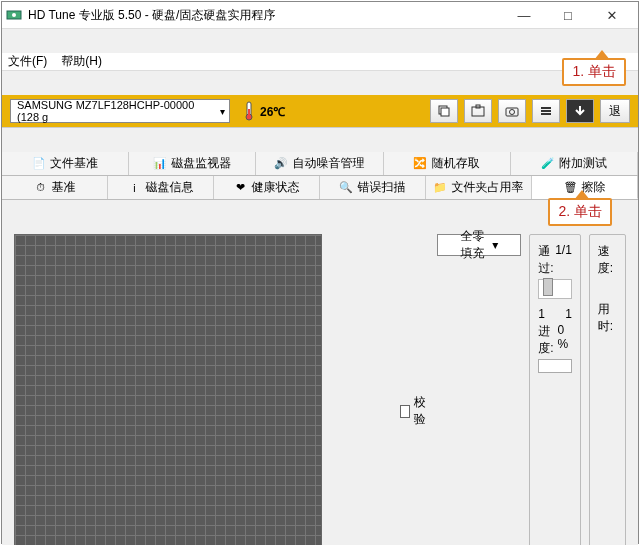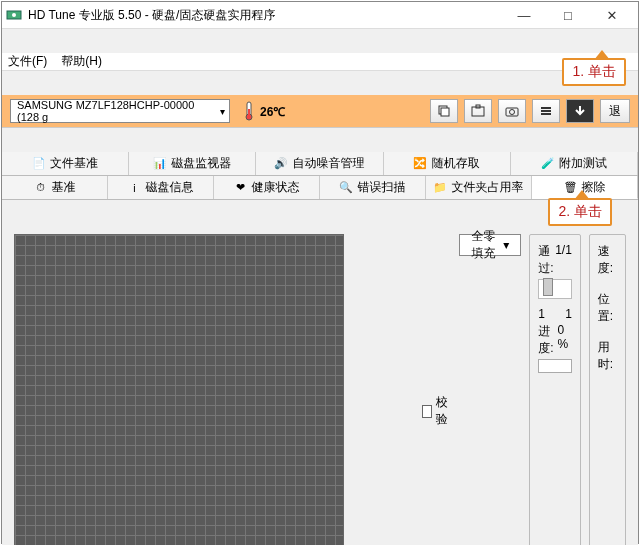--- a/index.html
+++ b/index.html
@@ -4,42 +4,42 @@
 <style>
 * { box-sizing: border-box; margin: 0; padding: 0; }
 body { font-family: "Microsoft YaHei", Arial, sans-serif; font-size: 12px; background: #fff; width: 640px; height: 545px; overflow: hidden; color: #000; }
 .window { border: 1px solid #888; width: 638px; height: 543px; margin: 1px; display: flex; flex-direction: column; background: #f0f0f0; gap: 24px; }
 .titlebar { height: 28px; display: flex; align-items: center; padding: 0 4px; background: #fff; border-bottom: 1px solid #ddd; }
 .titlebar .app-icon { width: 16px; height: 16px; margin-right: 6px; }
 .titlebar .title { flex: 1; font-size: 12px; }
 .win-btns { display: flex; gap: 0; }
 .win-btn { width: 44px; height: 26px; display: flex; align-items: center; justify-content: center; font-size: 13px; color: #333; }
 .menubar { height: 22px; display: flex; align-items: flex-end; padding: 0 6px; gap: 14px; background: #fff; border-bottom: 1px solid #ddd; font-size: 12px; }
-.toolbar { height: 34px; display: flex; align-items: center; padding: 4px 8px; gap: 6px; background: #fdba74; border-bottom: 1px solid #ccc; }
+.toolbar { height: 34px; display: flex; align-items: center; padding: 4px 8px; gap: 6px; background: #eab308; border-bottom: 1px solid #ccc; }
 .device-select { height: 24px; border: 1px solid #888; background: #fff; padding: 0 20px 0 6px; font-size: 11px; position: relative; width: 220px; display: flex; align-items: center; }
 .device-select::after { content: "▾"; position: absolute; right: 4px; font-size: 10px; }
 .temp { display: flex; align-items: center; gap: 6px; margin-left: 8px; }
 .thermo { width: 10px; height: 20px; }
 .spacer { flex: 1; }
 .icon-btn { width: 28px; height: 24px; border: 1px solid #aaa; background: linear-gradient(#fff,#e8e8e8); display: flex; align-items: center; justify-content: center; font-size: 12px; }
 .icon-btn.dark { background: #333; color: #fff; }
 .exit-btn { height: 24px; border: 1px solid #aaa; background: linear-gradient(#fff,#e8e8e8); padding: 0 8px; display: flex; align-items: center; }
 .tabs { display: flex; flex-wrap: wrap; background: #f0f0f0; }
 .tabrow { display: flex; width: 100%; height: 24px; border-bottom: 1px solid #bbb;}
 .tab { flex: 1; display: flex; align-items: center; justify-content: center; gap: 4px; font-size: 12px; border-right: 1px solid #ccc; background: #f4f4f4; padding: 0 4px; white-space: nowrap; }
 .tab.active { background: #fff; border-bottom: 1px solid #fff; font-weight: 500; }
 .tab .ticon { width: 14px; height: 14px; display: inline-flex; align-items: center; justify-content: center; font-size: 11px; }
 .content { flex: 1; display: flex; padding: 10px 12px 6px 12px; gap: 10px; background: #f0f0f0; position: relative; }
 .gridarea { width: 425px; height: 350px; background: #555; border: 1px solid #666; }
 .gridarea-inner { width: 100%; height: 100%; background-image: linear-gradient(#777 1px, transparent 1px), linear-gradient(90deg, #777 1px, transparent 1px); background-size: 10px 10px; background-color: #5a5a5a; }
 .sidepanel { flex: 1; display: flex; flex-direction: row; gap: 8px; font-size: 12px; }
 .start-btn { width: 86px; height: 26px; border: 1px solid #888; background: linear-gradient(#fdfdfd,#e6e6e6); align-self: flex-end; display: flex; align-items: center; justify-content: center; position: relative; }
 .checkbox-row { display: flex; align-items: center; gap: 4px; margin-top: 4px; }
 .checkbox { width: 13px; height: 13px; border: 1px solid #666; background: #fff; }
-.method-select { height: 22px; border: 1px solid #888; background: #fff; padding: 0 11px; display: flex; align-items: center; justify-content: space-between; }
+.method-select { height: 22px; border: 1px solid #888; background: #fff; padding: 0 22px; display: flex; align-items: center; justify-content: space-between; }
 .panel { border: 1px solid #bbb; padding: 6px 8px; background: #f0f0f0; border-radius: 2px; }
 .row { display: flex; justify-content: space-between; margin: 2px 0; font-size: 12px; }
 .slider { height: 20px; border: 1px solid #bbb; background: #fff; position: relative; margin-top: 2px; }
 .slider-thumb { position: absolute; left: 4px; top: -2px; width: 10px; height: 18px; background: #ccc; border: 1px solid #888; }
 .progress { height: 14px; border: 1px solid #aaa; background: #fff; margin-top: 2px; }
 .status-input { height: 20px; border: 1px solid #bbb; background: #fff; margin: 0 12px 6px 12px; }
 .callout { position: absolute; border: 2px solid #e8902b; background: #fff; color: #b91c1c; padding: 3px 8px; font-size: 14px; font-weight: 500; border-radius: 2px; z-index: 10; }
 .callout::before { content: ""; position: absolute; width: 0; height: 0; }
 .callout1 { top: 58px; right: 14px; }
 .callout1::before { top: -10px; left: 30px; border-left: 8px solid transparent; border-right: 8px solid transparent; border-bottom: 10px solid #e8902b; }
@@ -205,24 +205,20 @@
             <span>0 %</span>
           </div>
         <div class="progress"></div>
       </div>
       <div class="panel">
         <div class="row">
             <span>速度:</span>
             <span></span>
           </div>
         <div style="height:10px"></div>
-        <div class="row">
-            <span>位置:</span>
-            <span></span>
-          </div>
         <div style="height:10px"></div>
         <div class="row">
             <span>用时:</span>
           </div>
       </div>
     </div>
   </div>
 
   <div class="status-input"></div>
 </div>

